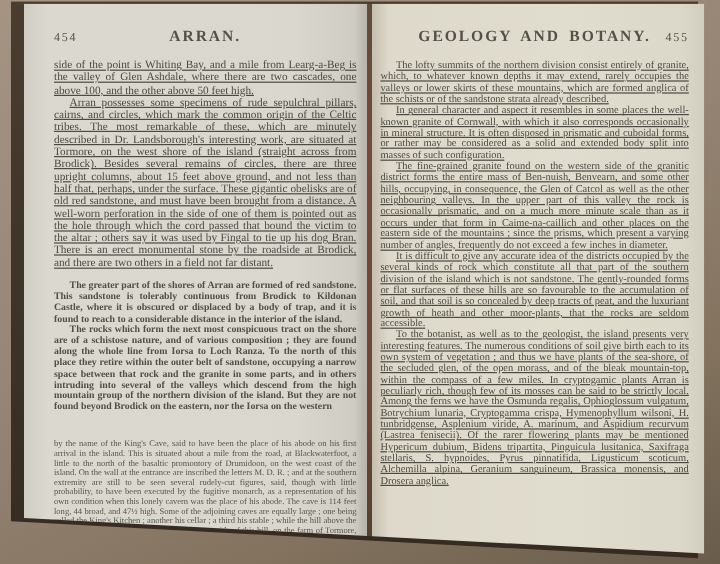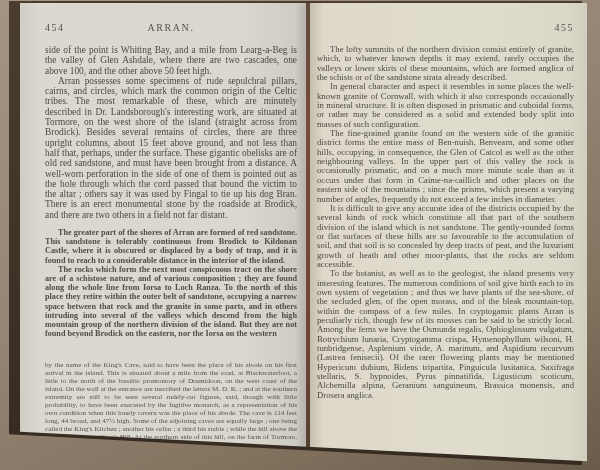--- a/index.html
+++ b/index.html
@@ -55,37 +55,39 @@
     display: grid;
     grid-template-columns: 1fr auto 1fr;
     align-items: baseline;
     font-size: 9.5px;
     letter-spacing: 0.5px;
     color: #54514a;
     margin-bottom: 12px;
   }
   .running-head {
     grid-column: 2;
-    font-size: 10px;
+    font-size: 13px;
     letter-spacing: 1.6px;
     word-spacing: 3px;
+    font-weight: bold;
   }
   .pagenum {
     font-size: 10px;
     letter-spacing: 1.5px;
   }
   .page-left .pagenum { grid-column: 1; justify-self: start; }
   .page-right .pagenum { grid-column: 3; justify-self: end; text-align: right; }
   p {
     margin: 0;
     text-align: justify;
   }
   .body-text {
     font-size: 9.4px;
     line-height: 10.3px;
+    text-decoration: underline;
   }
   .page-right .body-text {
     font-size: 8.7px;
     line-height: 9.35px;
   }
   .indent { text-indent: 13px; }
   .small-block { margin-top: 8px; }
   .small-text {
     font-size: 8.2px;
     line-height: 9.2px;
@@ -117,20 +119,21 @@
       <p class="small-text indent">The greater part of the shores of Arran are formed of red sandstone. This sandstone is tolerably continuous from Brodick to Kildonan Castle, where it is obscured or displaced by a body of trap, and it is found to reach to a considerable distance in the interior of the island.</p>
       <p class="small-text indent">The rocks which form the next most conspicuous tract on the shore are of a schistose nature, and of various composition ; they are found along the whole line from Iorsa to Loch Ranza. To the north of this place they retire within the outer belt of sandstone, occupying a narrow space between that rock and the granite in some parts, and in others intruding into several of the valleys which descend from the high mountain group of the northern division of the island. But they are not found beyond Brodick on the eastern, nor the Iorsa on the western</p>
     </div>
     <p class="footnote-text">by the name of the King's Cave, said to have been the place of his abode on his first arrival in the island. This is situated about a mile from the road, at Blackwaterfoot, a little to the north of the basaltic promontory of Drumidoon, on the west coast of the island. On the wall at the entrance are inscribed the letters M. D. R. ; and at the southern extremity are still to be seen several rudely-cut figures, said, though with little probability, to have been executed by the fugitive monarch, as a representation of his own condition when this lonely cavern was the place of his abode. The cave is 114 feet long, 44 broad, and 47½ high. Some of the adjoining caves are equally large ; one being called the King's Kitchen ; another his cellar ; a third his stable ; while the hill above the caves is called the King's Hill. At the northern side of this hill, on the farm of Tormore, are the Druidical remains above referred to.</p>
   </div>
 
   <div class="gutter"></div>
 
   <div class="page page-right">
     <div class="page-header">
+      <span class="running-head">GEOLOGY AND BOTANY.</span>
       <span class="pagenum">455</span>
     </div>
     <p class="body-text indent">The lofty summits of the northern division consist entirely of granite, which, to whatever known depths it may extend, rarely occupies the valleys or lower skirts of these mountains, which are formed anglica of the schists or of the sandstone strata already described.</p>
     <p class="body-text indent">In general character and aspect it resembles in some places the well-known granite of Cornwall, with which it also corresponds occasionally in mineral structure. It is often disposed in prismatic and cuboidal forms, or rather may be considered as a solid and extended body split into masses of such configuration.</p>
     <p class="body-text indent">The fine-grained granite found on the western side of the granitic district forms the entire mass of Ben-nuish, Benvearn, and some other hills, occupying, in consequence, the Glen of Catcol as well as the other neighbouring valleys. In the upper part of this valley the rock is occasionally prismatic, and on a much more minute scale than as it occurs under that form in Caime-na-caillich and other places on the eastern side of the mountains ; since the prisms, which present a varying number of angles, frequently do not exceed a few inches in diameter.</p>
     <p class="body-text indent">It is difficult to give any accurate idea of the districts occupied by the several kinds of rock which constitute all that part of the southern division of the island which is not sandstone. The gently-rounded forms or flat surfaces of these hills are so favourable to the accumulation of soil, and that soil is so concealed by deep tracts of peat, and the luxuriant growth of heath and other moor-plants, that the rocks are seldom accessible.</p>
     <p class="body-text indent">To the botanist, as well as to the geologist, the island presents very interesting features. The numerous conditions of soil give birth each to its own system of vegetation ; and thus we have plants of the sea-shore, of the secluded glen, of the open morass, and of the bleak mountain-top, within the compass of a few miles. In cryptogamic plants Arran is peculiarly rich, though few of its mosses can be said to be strictly local. Among the ferns we have the Osmunda regalis, Ophioglossum vulgatum, Botrychium lunaria, Cryptogamma crispa, Hymenophyllum wilsoni, H. tunbridgense, Asplenium viride, A. marinum, and Aspidium recurvum (Lastrea fenisecii). Of the rarer flowering plants may be mentioned Hypericum dubium, Bidens tripartita, Pinguicula lusitanica, Saxifraga stellaris, S. hypnoides, Pyrus pinnatifida, Ligusticum scoticum, Alchemilla alpina, Geranium sanguineum, Brassica monensis, and Drosera anglica.</p>
   </div>
 
 </div>

